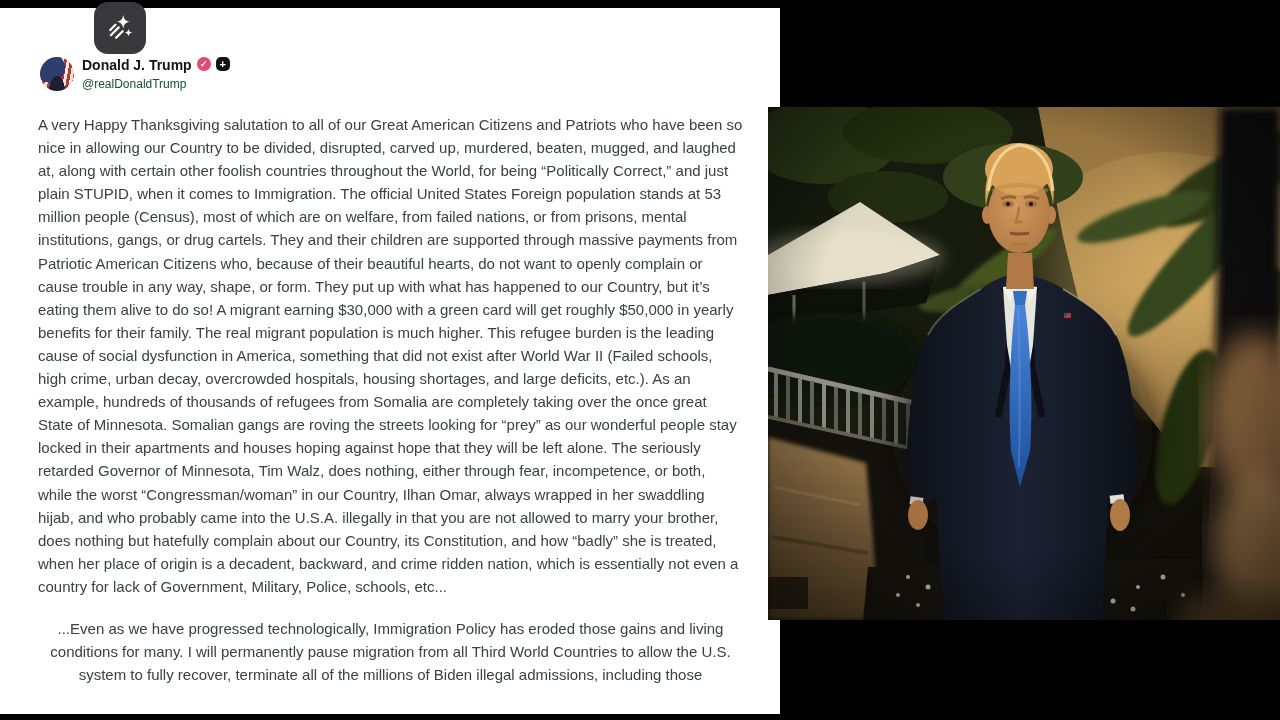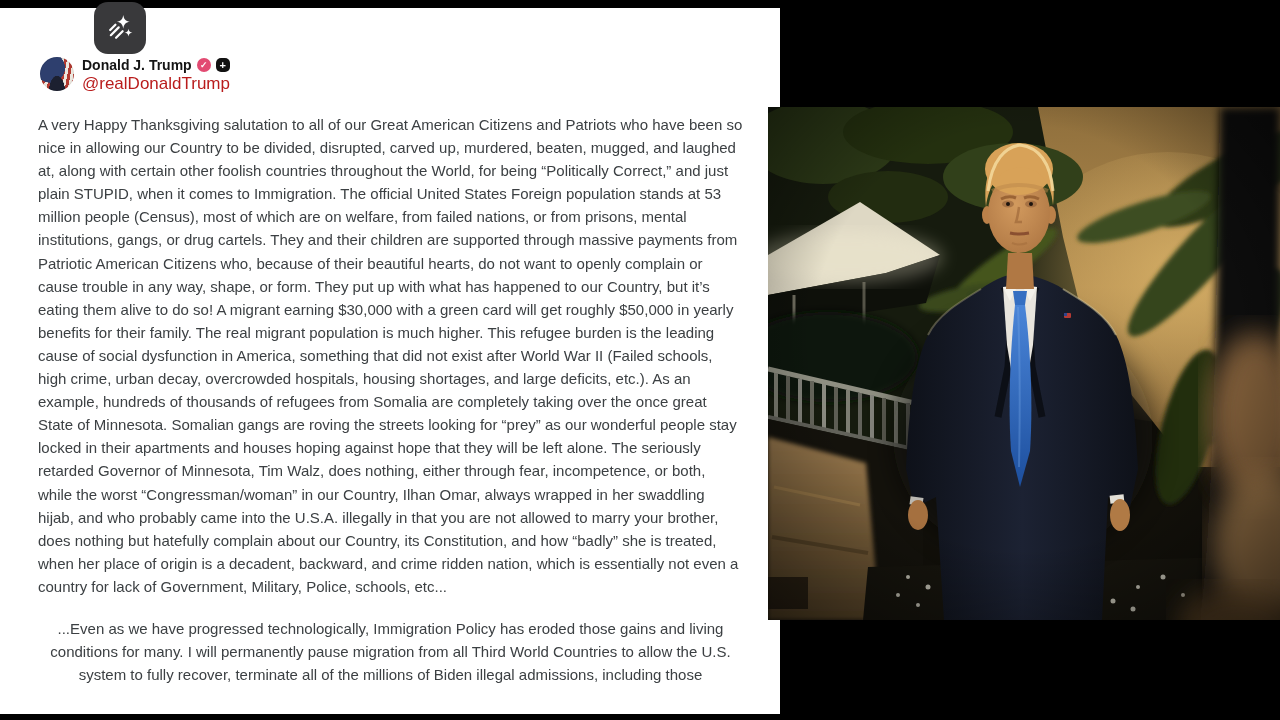--- a/index.html
+++ b/index.html
@@ -10,27 +10,27 @@
   
   .overlay-btn{position:absolute;left:94px;top:2px;width:52px;height:52px;background:#39393b;
                border-radius:14px;display:flex;align-items:center;justify-content:center;z-index:6;}
   
   .avatar{position:absolute;left:40px;top:49px;width:34px;height:34px;border-radius:50%;
           background:
             radial-gradient(ellipse at 50% 108%, #1c2030 0 34%, rgba(0,0,0,0) 35%),
             radial-gradient(circle at 30% 32%, #2e3f6e 0 44%, rgba(0,0,0,0) 45%),
             repeating-linear-gradient(100deg, #b23a31 0 3px, #ece8df 3px 6px);
           box-shadow:inset 0 0 0 1px rgba(0,0,0,.08);}
-  .author-row{position:absolute;left:82px;top:49px;display:flex;align-items:center;gap:5px;}
+  .author-row{position:absolute;left:82px;top:49px;display:flex;align-items:flex-start;gap:5px;}
   .author-name{font-size:14px;font-weight:700;color:#141414;line-height:16px;}
   .badge{width:14px;height:14px;display:flex;align-items:center;justify-content:center;
          color:#fff;font-weight:700;}
   .verified{background:#e24a72;border-radius:50%;font-size:9px;}
   .plus{background:#121212;border-radius:5px;font-size:11px;line-height:14px;}
-  .handle{position:absolute;left:82px;top:68px;font-size:17px;color:#b91c1c;line-height:16px;}
+  .handle{position:absolute;left:82px;top:68px;font-size:12px;color:#14532d;line-height:16px;}
   
   .post-body{position:absolute;left:38px;top:105px;width:705px;color:#3c4043;
              font-size:15px;line-height:23.1px;letter-spacing:0;}
   .post-body p{margin:0;}
   .post-body p + p{margin-top:19px;text-align:center;}
   
   .photo{position:absolute;left:768px;top:107px;width:512px;height:513px;z-index:3;background:#12100a;}
   .photo svg{display:block;width:100%;height:100%;}
 </style>
 </head>

